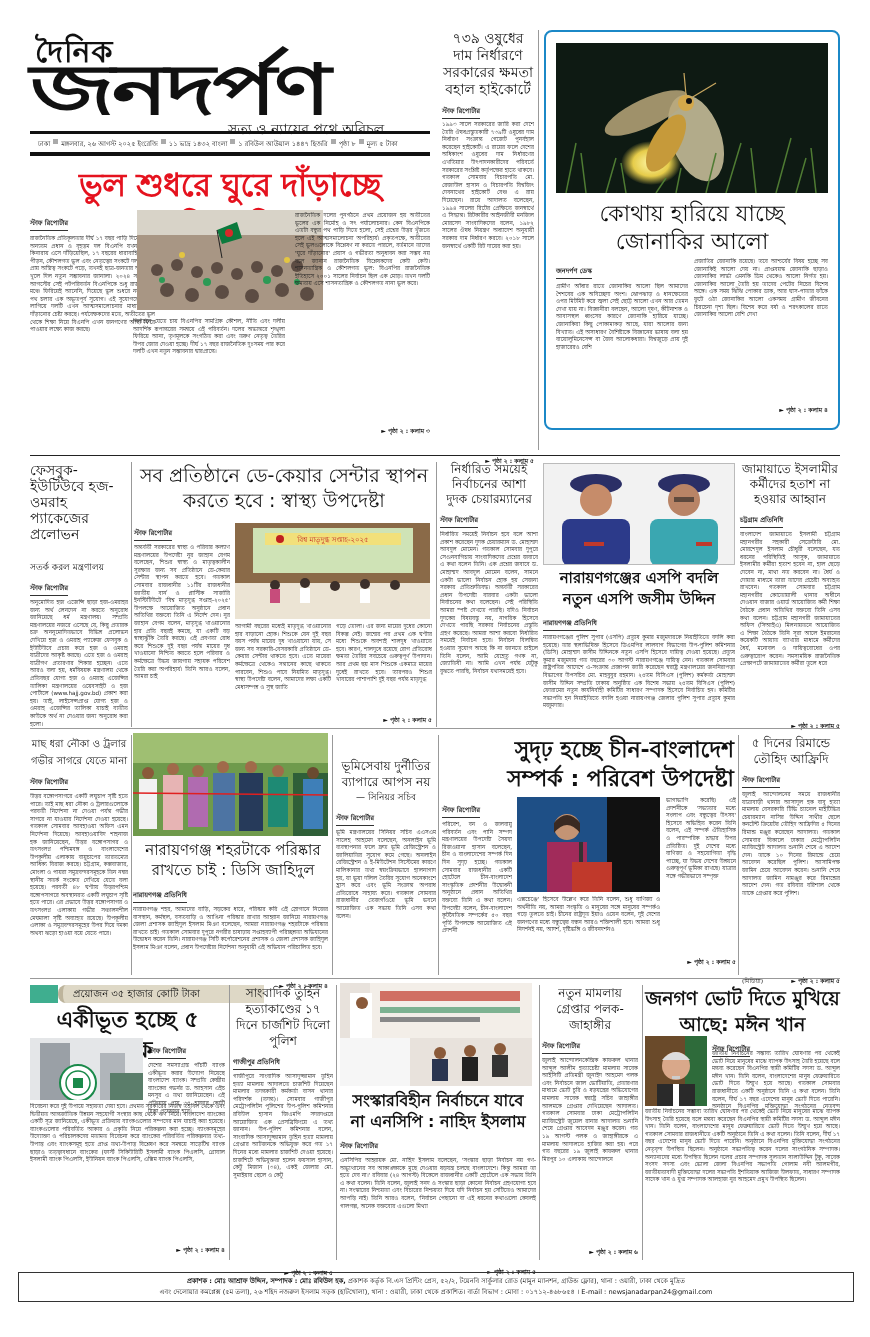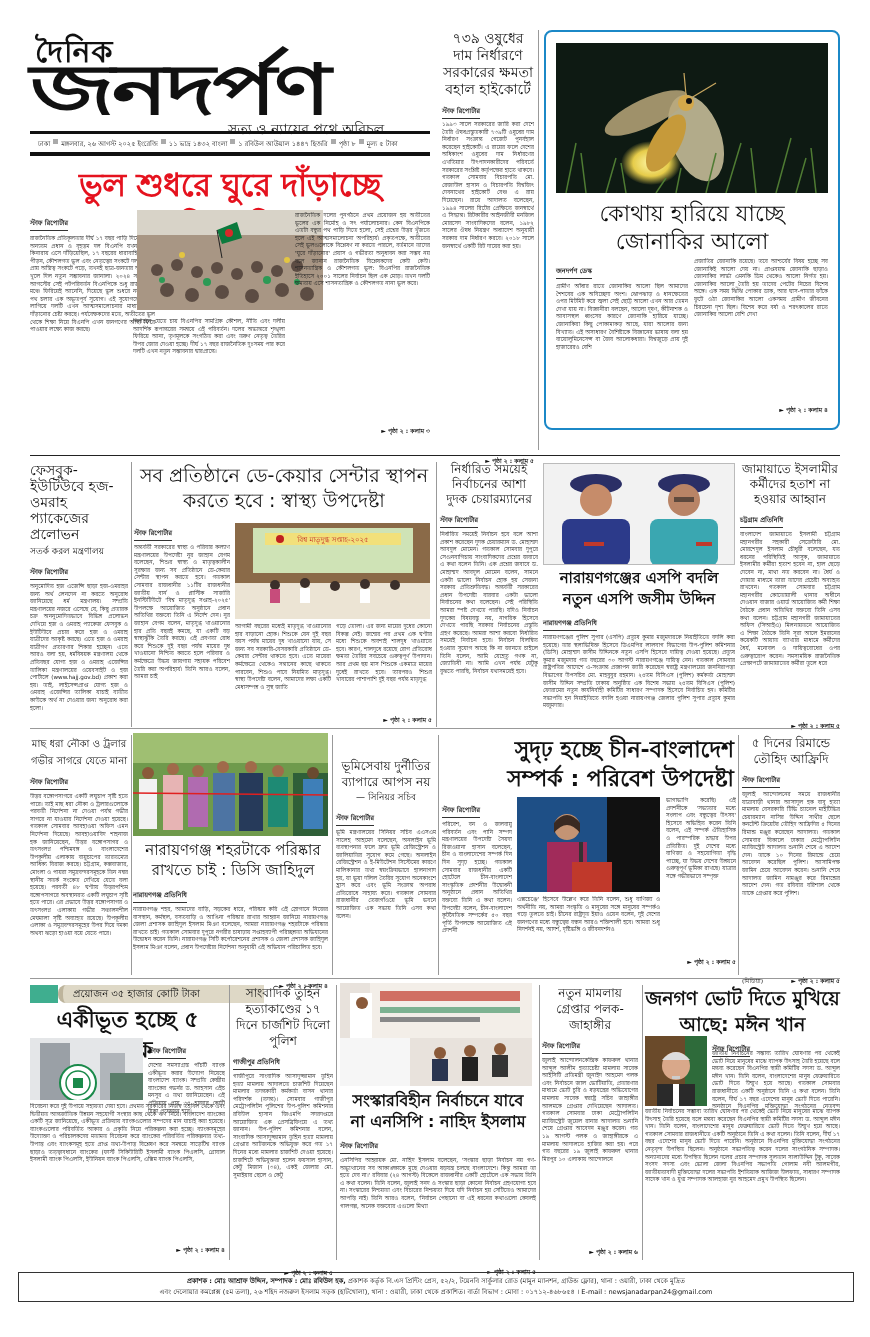--- a/index.html
+++ b/index.html
@@ -157,21 +157,21 @@
 </div>
 <div class="abs" style="left:295px;top:212px;width:135px;">
   <div class="txt" style="height:214px;">রাজনৈতিক দলের পুনর্গঠনে প্রথম প্রয়োজন হয় অতীতের ভুলের এক নির্মোহ ও সৎ পর্যালোচনার। কেন বিএনপিকে এতটা বন্ধুর পথ পাড়ি দিতে হলো, সেই প্রশ্নের উত্তর খুঁজতে হলে এই আত্মসমালোচনা অপরিহার্য। প্রকৃতপক্ষে, অতীতের সেই ভুলগুলোকে বিশ্লেষণ না করতে পারলে, বর্তমানে তাদের 'ঘুরে দাঁড়ানোর' প্রয়াস ও গভীরতা অনুধাবন করা সম্ভব নয় বলে জানান রাজনৈতিক বিশ্লেষকদের কেউ কেউ। শাসনতান্ত্রিক ও কৌশলগত ভুল: বিএনপির রাজনৈতিক ইতিহাসে ২০০১ সালের নির্বাচন ছিল এক মোড়। তখন দলটি ক্ষমতায় এসে শাসনতান্ত্রিক ও কৌশলগত নানা ভুল করে।</div>
   <div class="jump" style="text-align:right;">► পৃষ্ঠা ২ : কলাম ৩</div>
 </div>
 
 <div class="abs rule-h" style="left:30px;top:455px;width:810px;"></div>
 
 <div class="abs" style="left:30px;top:462px;width:98px;">
   <div class="hl" style="font-size:14px;line-height:16px;text-align:left;">ফেসবুক-ইউটিউবে হজ-ওমরাহ প্যাকেজের প্রলোভন</div>
-  <div style="font-size:9px;margin-top:2px;font-family:'DejaVu Sans',sans-serif;">সতর্ক করল মন্ত্রণালয়</div>
+  <div style="font-size:9px;margin-top:18px;font-family:'DejaVu Sans',sans-serif;">সতর্ক করল মন্ত্রণালয়</div>
   <div class="byline" style="margin-top:2px;">স্টাফ রিপোর্টার</div>
   <div class="txt" style="height:178px;margin-top:3px;">অনুমোদিত হজ এজেন্সি ছাড়া হজ-ওমরাহর জন্য অর্থ লেনদেন না করতে অনুরোধ জানিয়েছে ধর্ম মন্ত্রণালয়। সম্প্রতি মন্ত্রণালয়ের নজরে এসেছে যে, কিছু প্রতারক চক্র অননুমোদিতভাবে বিভিন্ন প্রলোভন দেখিয়ে হজ ও ওমরাহ প্যাকেজ ফেসবুক ও ইউটিউবে প্রচার করে হজ ও ওমরাহ যাত্রীদের আকৃষ্ট করছে। এতে হজ ও ওমরাহ যাত্রীগণ প্রতারণার শিকার হচ্ছেন। এতে আরও বলা হয়, ধর্মবিষয়ক মন্ত্রণালয় থেকে প্রতিবছর যোগ্য হজ ও ওমরাহ এজেন্সির তালিকা মন্ত্রণালয়ের ওয়েবসাইট ও হজ পোর্টালে (www.hajj.gov.bd) প্রকাশ করা হয়। তাই, লাইসেন্সপ্রাপ্ত যোগ্য হজ ও ওমরাহ এজেন্সির তালিকা যাচাই ব্যতীত কাউকে অর্থ না দেওয়ার জন্য অনুরোধ করা হলো।</div>
 </div>
 <div class="abs rule-v" style="left:131px;top:462px;height:265px;"></div>
 
 <div class="abs hl" style="left:134px;top:463px;width:300px;font-size:19px;line-height:25px;">
   <div>সব প্রতিষ্ঠানে ডে-কেয়ার সেন্টার স্থাপন</div>
   <div>করতে হবে : স্বাস্থ্য উপদেষ্টা</div>
 </div>
 <div class="abs" style="left:134px;top:520px;width:96px;">

